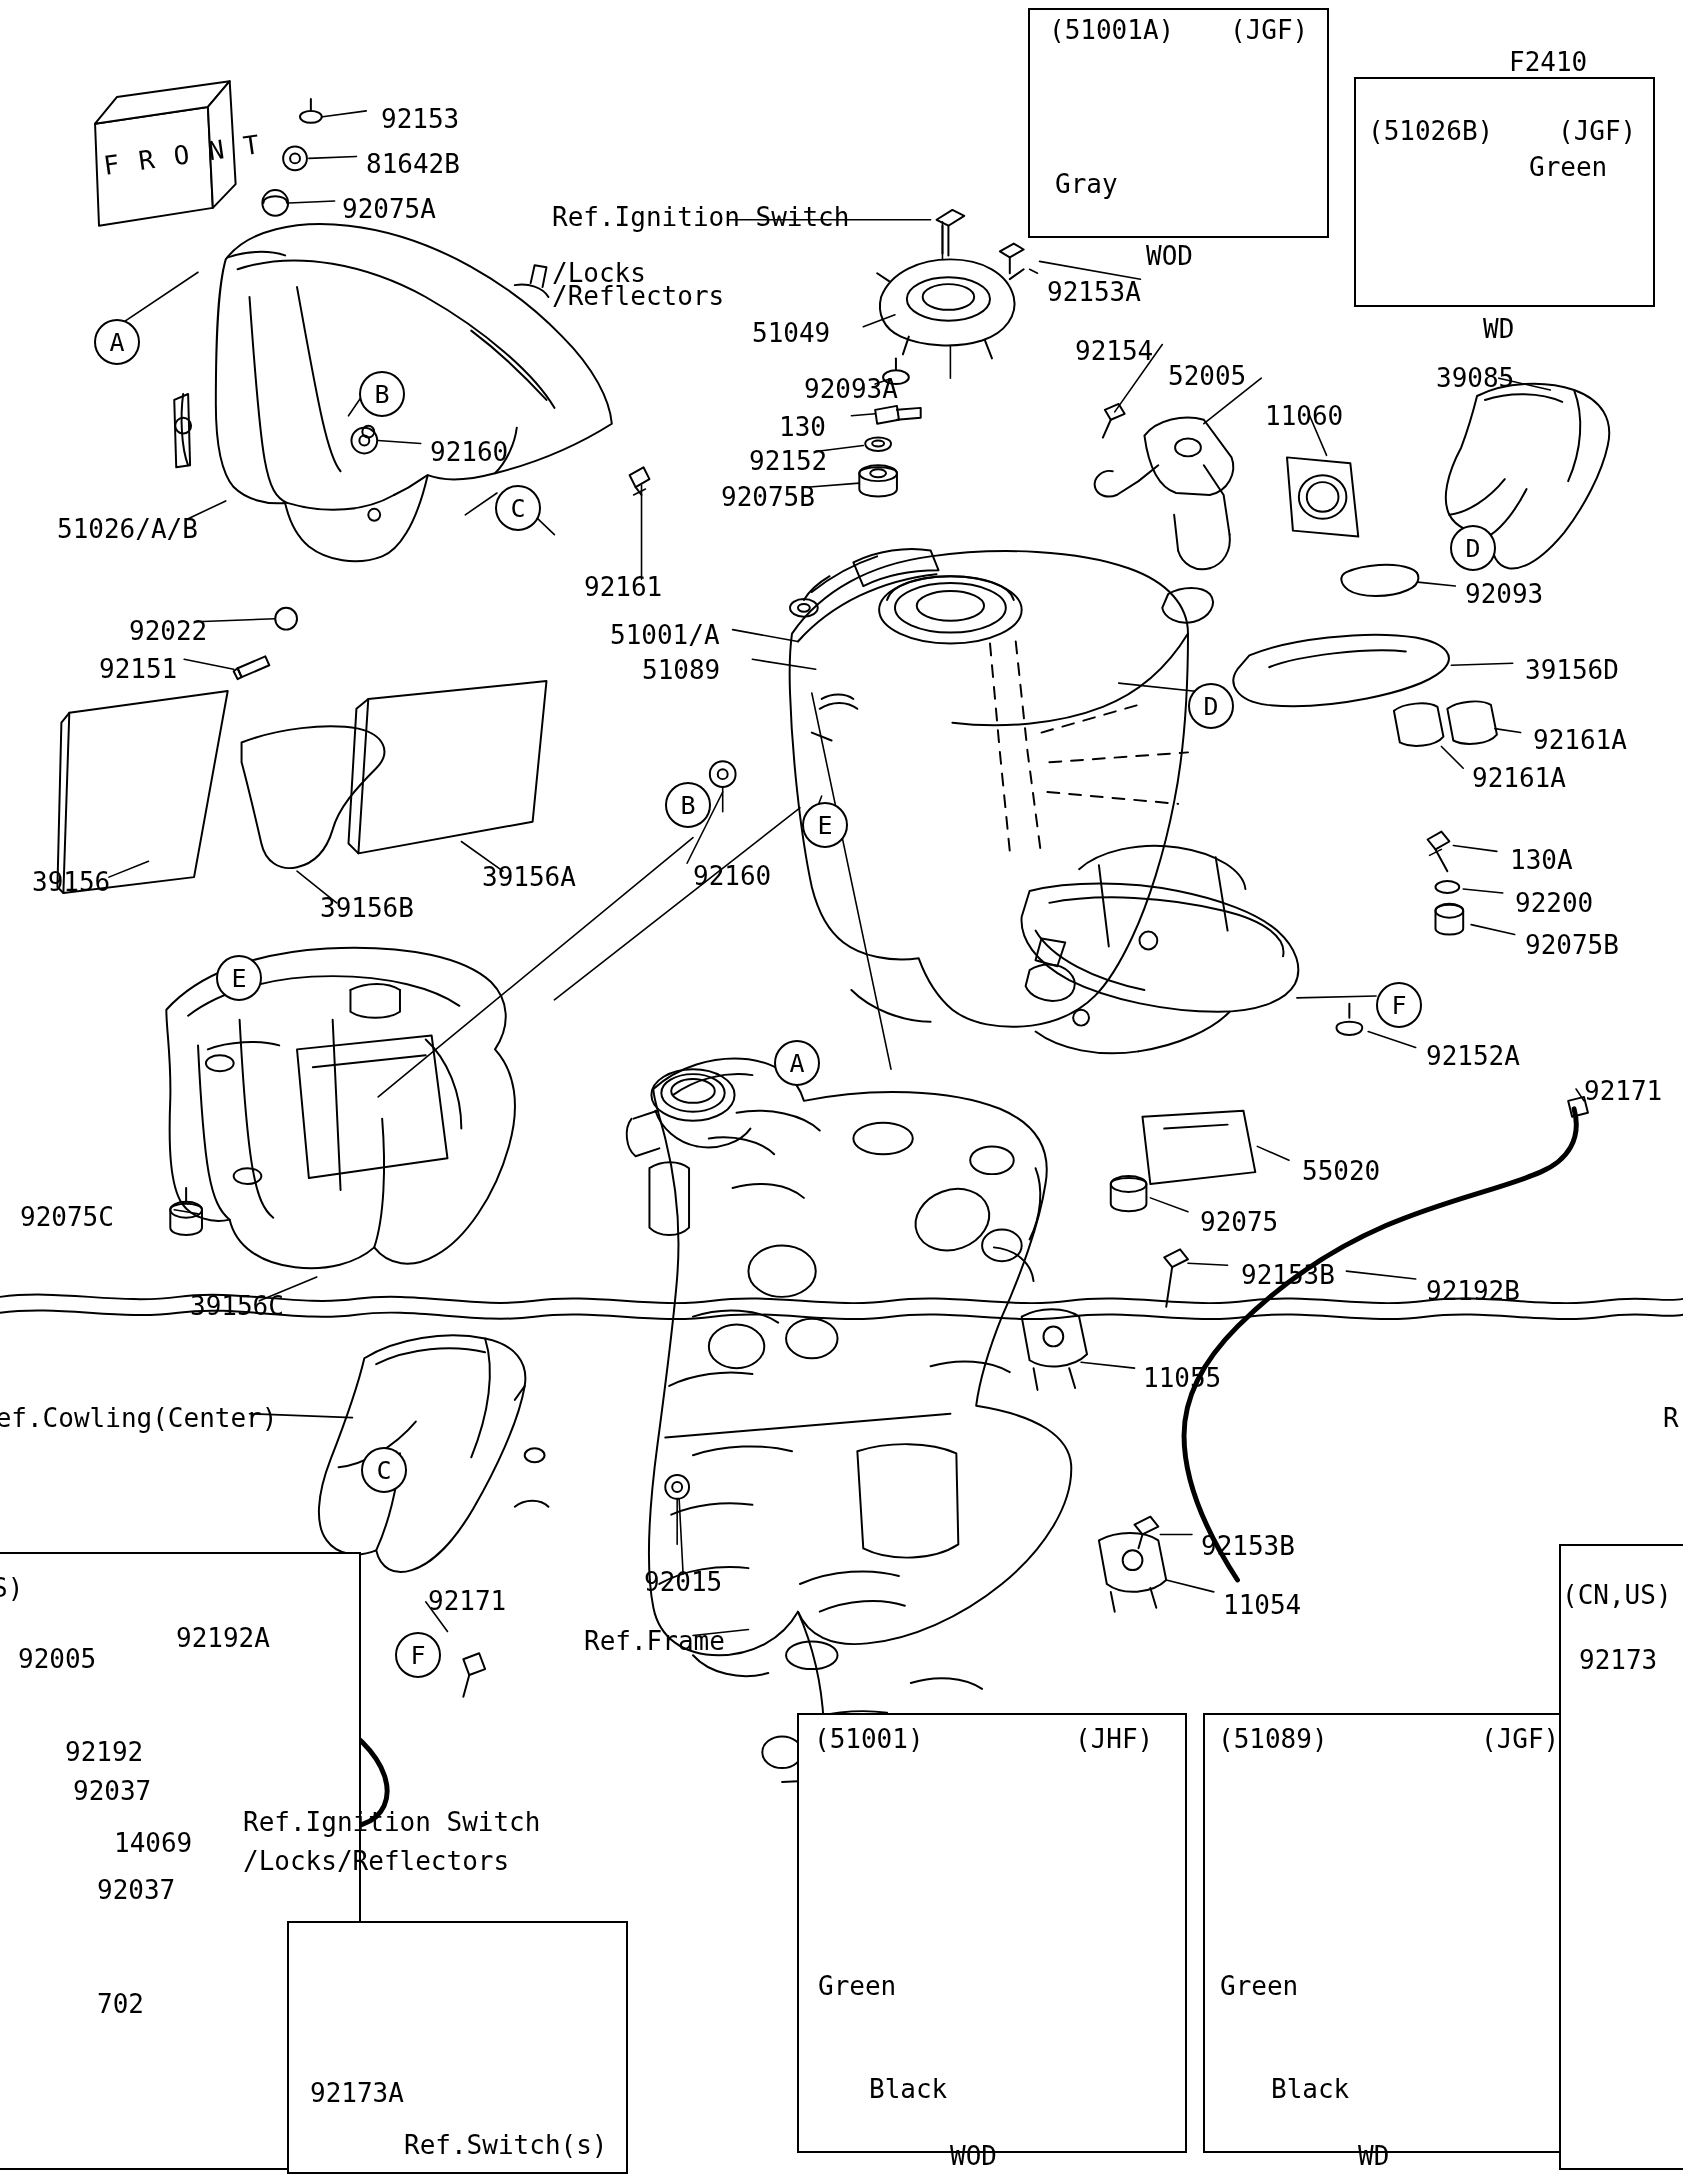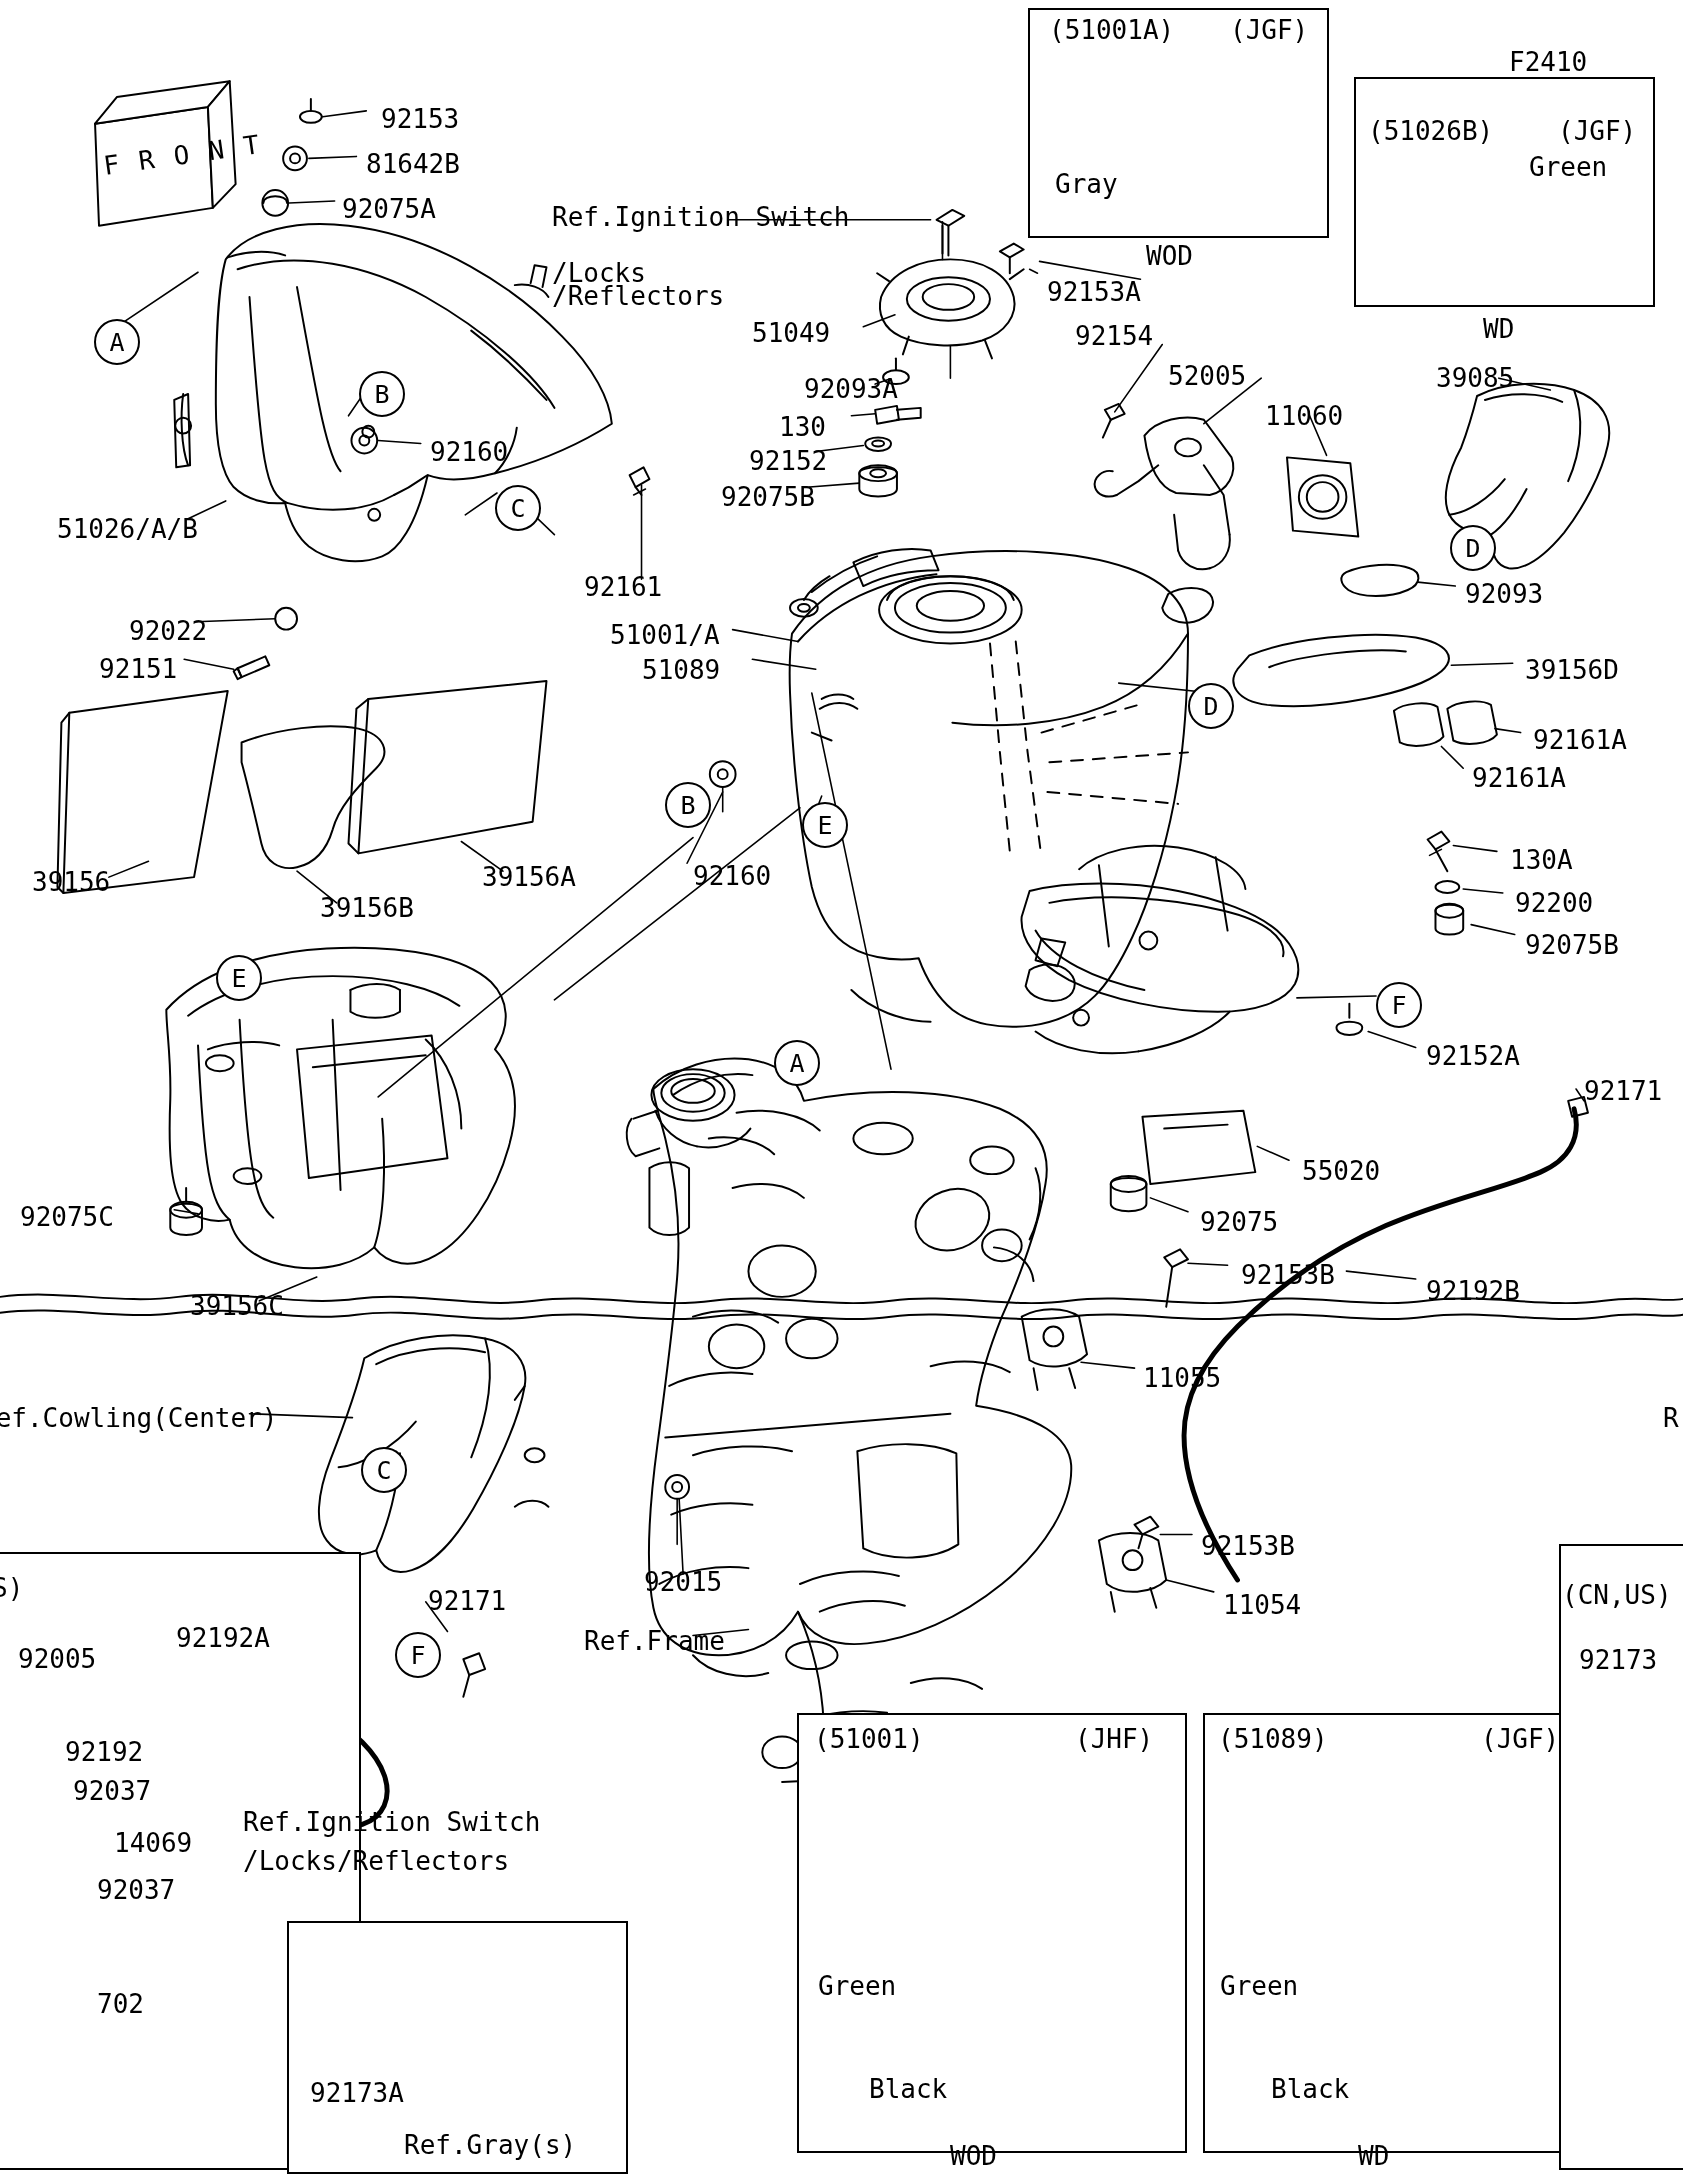--- a/index.html
+++ b/index.html
@@ -613,21 +613,21 @@
 
 <div id="callouts">
     <div class="lbl" style="left: 381px; top: 105px;">92153</div>
     <div class="lbl" style="left: 366px; top: 150px;">81642B</div>
     <div class="lbl" style="left: 342px; top: 195px;">92075A</div>
     <div class="lbl" style="left: 552px; top: 203px;">Ref.Ignition Switch</div>
     <div class="lbl" style="left: 552px; top: 243px; margin-top: 16px;">/Locks</div>
     <div class="lbl" style="left: 552px; top: 282px;">/Reflectors</div>
     <div class="lbl" style="left: 1047px; top: 278px;">92153A</div>
     <div class="lbl" style="left: 752px; top: 319px;">51049</div>
-    <div class="lbl" style="left: 1075px; top: 322px;">92154</div>
+    <div class="lbl" style="left: 1075px; top: 337px;">92154</div>
     <div class="lbl" style="left: 1168px; top: 362px;">52005</div>
     <div class="lbl" style="left: 1265px; top: 402px;">11060</div>
     <div class="lbl" style="left: 1436px; top: 364px;">39085</div>
     <div class="lbl" style="left: 804px; top: 375px;">92093A</div>
     <div class="lbl" style="left: 779px; top: 413px;">130</div>
     <div class="lbl" style="left: 733px; top: 447px; margin-left: 16px;">92152</div>
     <div class="lbl" style="left: 721px; top: 483px;">92075B</div>
     <div class="lbl" style="left: 430px; top: 438px;">92160</div>
     <div class="lbl" style="left: 57px; top: 515px;">51026/A/B</div>
     <div class="lbl" style="left: 584px; top: 573px;">92161</div>
@@ -664,21 +664,21 @@
     <div class="lbl" style="left: 176px; top: 1624px;">92192A</div>
     <div class="lbl" style="left: 18px; top: 1645px;">92005</div>
     <div class="lbl" style="left: 65px; top: 1738px;">92192</div>
     <div class="lbl" style="left: 73px; top: 1777px;">92037</div>
     <div class="lbl" style="left: 94px; top: 1829px; margin-left: 20px;">14069</div>
     <div class="lbl" style="left: 97px; top: 1876px;">92037</div>
     <div class="lbl" style="left: 97px; top: 1990px;">702</div>
     <div class="lbl" style="left: 243px; top: 1808px;">Ref.Ignition Switch</div>
     <div class="lbl" style="left: 243px; top: 1847px;">/Locks/Reflectors</div>
     <div class="lbl" style="left: 310px; top: 2079px;">92173A</div>
-    <div class="lbl" style="left: 404px; top: 2131px;">Ref.Gray(s)</div>
+    <div class="lbl" style="left: 404px; top: 2131px;">Ref.Switch(s)</div>
     <div class="lbl" style="left: 1579px; top: 1646px;">92173</div>
     <div class="lbl" style="left: 1562px; top: 1581px;">(CN,US)</div>
     <div class="lbl" style="left: 1663px; top: 1404px;">R</div>
     <div class="lbl" style="left: -8px; top: 1574px;">S)</div>
   </div>
 <div id="bubbles">
     <div class="circ" style="left: 94px; top: 319px;">A</div>
     <div class="circ" style="left: 359px; top: 371px;">B</div>
     <div class="circ" style="left: 495px; top: 485px;">C</div>
     <div class="circ" style="left: 665px; top: 782px;">B</div>

